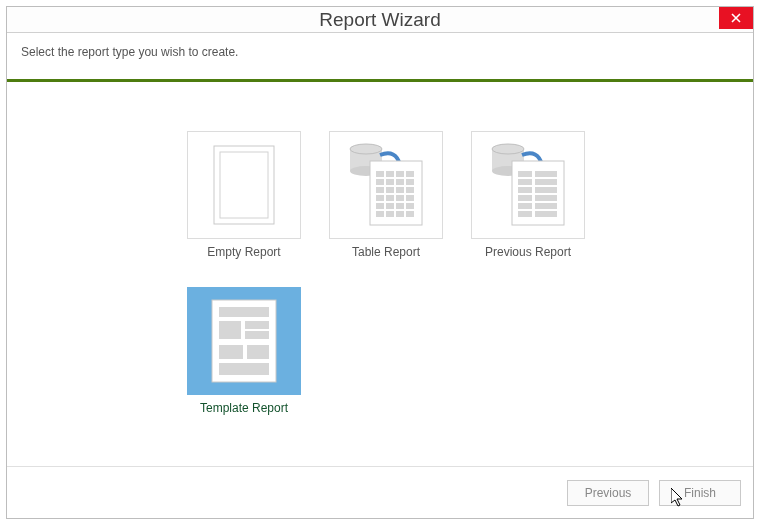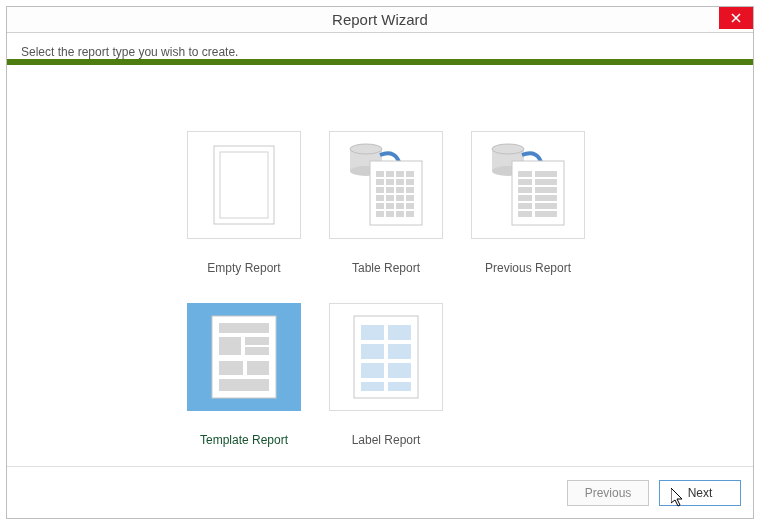--- a/index.html
+++ b/index.html
@@ -18,34 +18,34 @@
     background:#fff;
   }
   .titlebar {
     height:26px; line-height:26px;
     border-bottom:1px solid #d0d0d0;
     display:flex; align-items:center; justify-content:center;
     position:relative;
     background:#fdfdfd;
   }
   .titlebar .title {
-    font-size:15px; color:#444;
+    font-size:19px; color:#444;
   }
   .close-btn {
     position:absolute; right:0; top:0;
     width:34px; height:22px;
     background:#e81123;
     display:flex; align-items:center; justify-content:center;
     cursor:pointer;
   }
   .close-btn svg { display:block; }
   .prompt-row {
-    padding:12px 14px 0 14px;
+    padding:12px 14px 20px 14px;
     color:#555;
-    border-bottom:6px solid #4d7c0f;
+    border-bottom:3px solid #4d7c0f;
   }
   .content {
     position:absolute; top:62px; left:0; right:0; bottom:52px;
   }
   .grid {
     position:absolute;
     top:62px;
     left:180px;
     display:flex; flex-direction:column;
     gap:28px;
@@ -57,21 +57,21 @@
     cursor:pointer;
   }
   .tile .thumb {
     width:114px; height:108px;
     border:1px solid #dcdcdc;
     background:#fff;
     display:flex; align-items:center; justify-content:center;
     position:relative;
   }
   .tile .label {
-    margin-top:22px; color:#555; font-size:12px; text-align:center;
+    margin-top:6px; color:#555; font-size:12px; text-align:center;
   }
   .tile.selected .thumb {
     background:#6bb0e0;
     border-color:#6bb0e0;
   }
   .tile.selected .label {
     color:#14532d;
   }
 
   .footer {
@@ -220,45 +220,27 @@
                 <rect x="34" y="32" width="24" height="8"></rect>
                 <rect x="8" y="46" width="24" height="14"></rect>
                 <rect x="36" y="46" width="22" height="14"></rect>
                 <rect x="8" y="64" width="50" height="12"></rect>
               </g>
             </svg>
           </div>
           <div class="label">Template Report</div>
         </div>
 
-        <div class="tile">
-          <div class="thumb">
-            <svg width="66" height="84" viewBox="0 0 66 84">
-              <rect x="1" y="1" width="64" height="82" fill="#fff" stroke="#c8c8c8"></rect>
-              <g fill="#cfe2f3">
-                <rect x="8" y="10" width="23" height="15"></rect>
-                <rect x="35" y="10" width="23" height="15"></rect>
-                <rect x="8" y="29" width="23" height="15"></rect>
-                <rect x="35" y="29" width="23" height="15"></rect>
-                <rect x="8" y="48" width="23" height="15"></rect>
-                <rect x="35" y="48" width="23" height="15"></rect>
-                <rect x="8" y="67" width="23" height="9"></rect>
-                <rect x="35" y="67" width="23" height="9"></rect>
-              </g>
-            </svg>
-          </div>
-          <div class="label">Label Report</div>
-        </div>
       </div>
 
     </div>
   </div>
 
   <div class="footer">
     <div class="btn">Previous</div>
-    <div class="btn enabled">Next</div>
+    <div class="btn">Finish</div>
   </div>
 
   <svg class="cursor" style="left:664px; top:481px;" width="14" height="20" viewBox="0 0 14 20">
     <path d="M0 0 L0 15 L4 12 L7 18 L9 17 L6 11 L11 11 Z" fill="#fff" stroke="#000" stroke-width="1"></path>
   </svg>
 
 </div>
 
 </body></html>

